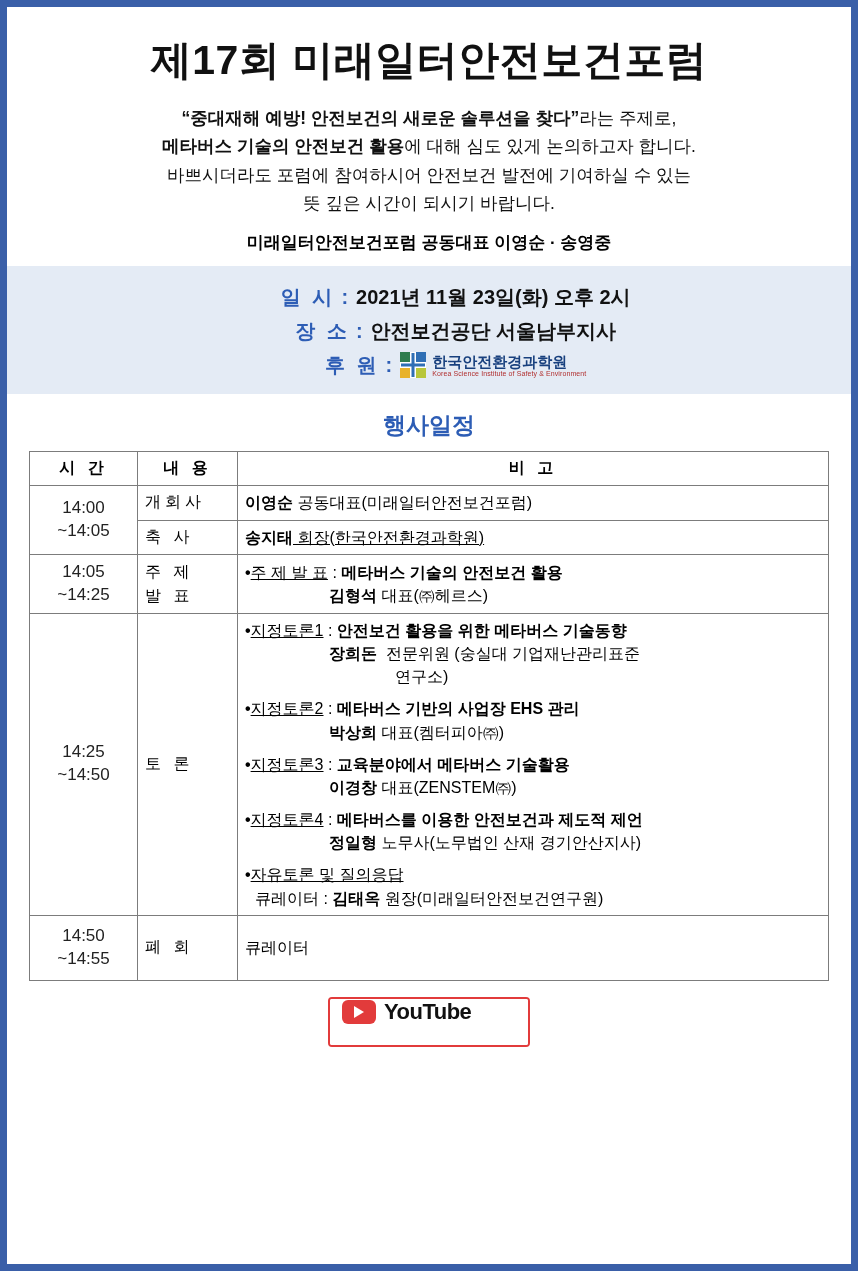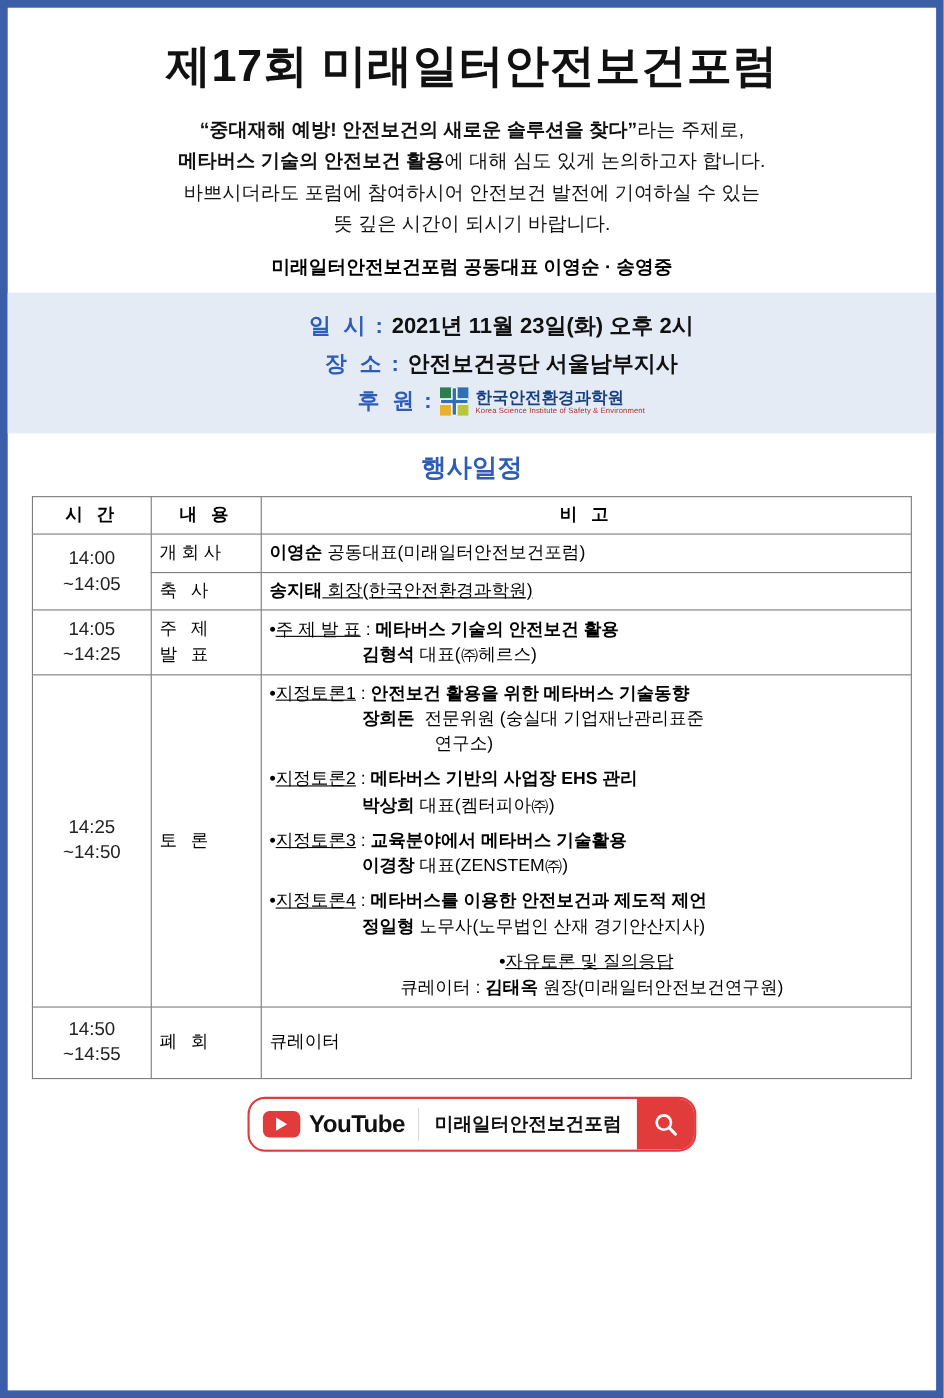--- a/index.html
+++ b/index.html
@@ -163,42 +163,43 @@
     font-weight: normal;
     font-size: 16px;
   }
   td.detail {
     text-align: left;
     line-height: 1.45;
     font-size: 16px;
     padding-left: 10px;
   }
   .bullet-item { margin-bottom: 9px; }
-  .bullet-item:last-child { margin-bottom: 0; text-align: center; }
+  .bullet-item:last-child { margin-bottom: 0; }
   .bullet-head { white-space: nowrap; }
   .dot { font-weight: bold; }
   .sub {
     padding-left: 22px;
   }
   .sub2 {
     padding-left: 150px;
   }
 
   .yt-wrap {
     display: flex;
     justify-content: center;
     margin-top: 16px;
   }
   .yt-bar {
     display: flex;
     align-items: stretch;
     border: 2px solid #e23b3b;
-    border-radius: 16px;
+    border-radius: 4px;
     overflow: hidden;
     height: 46px;
+    flex-direction: column;
   }
   .yt-left {
     display: flex;
     align-items: center;
     gap: 8px;
     padding: 0 12px;
     background: #ffffff;
   }
   .yt-play {
     width: 34px;

